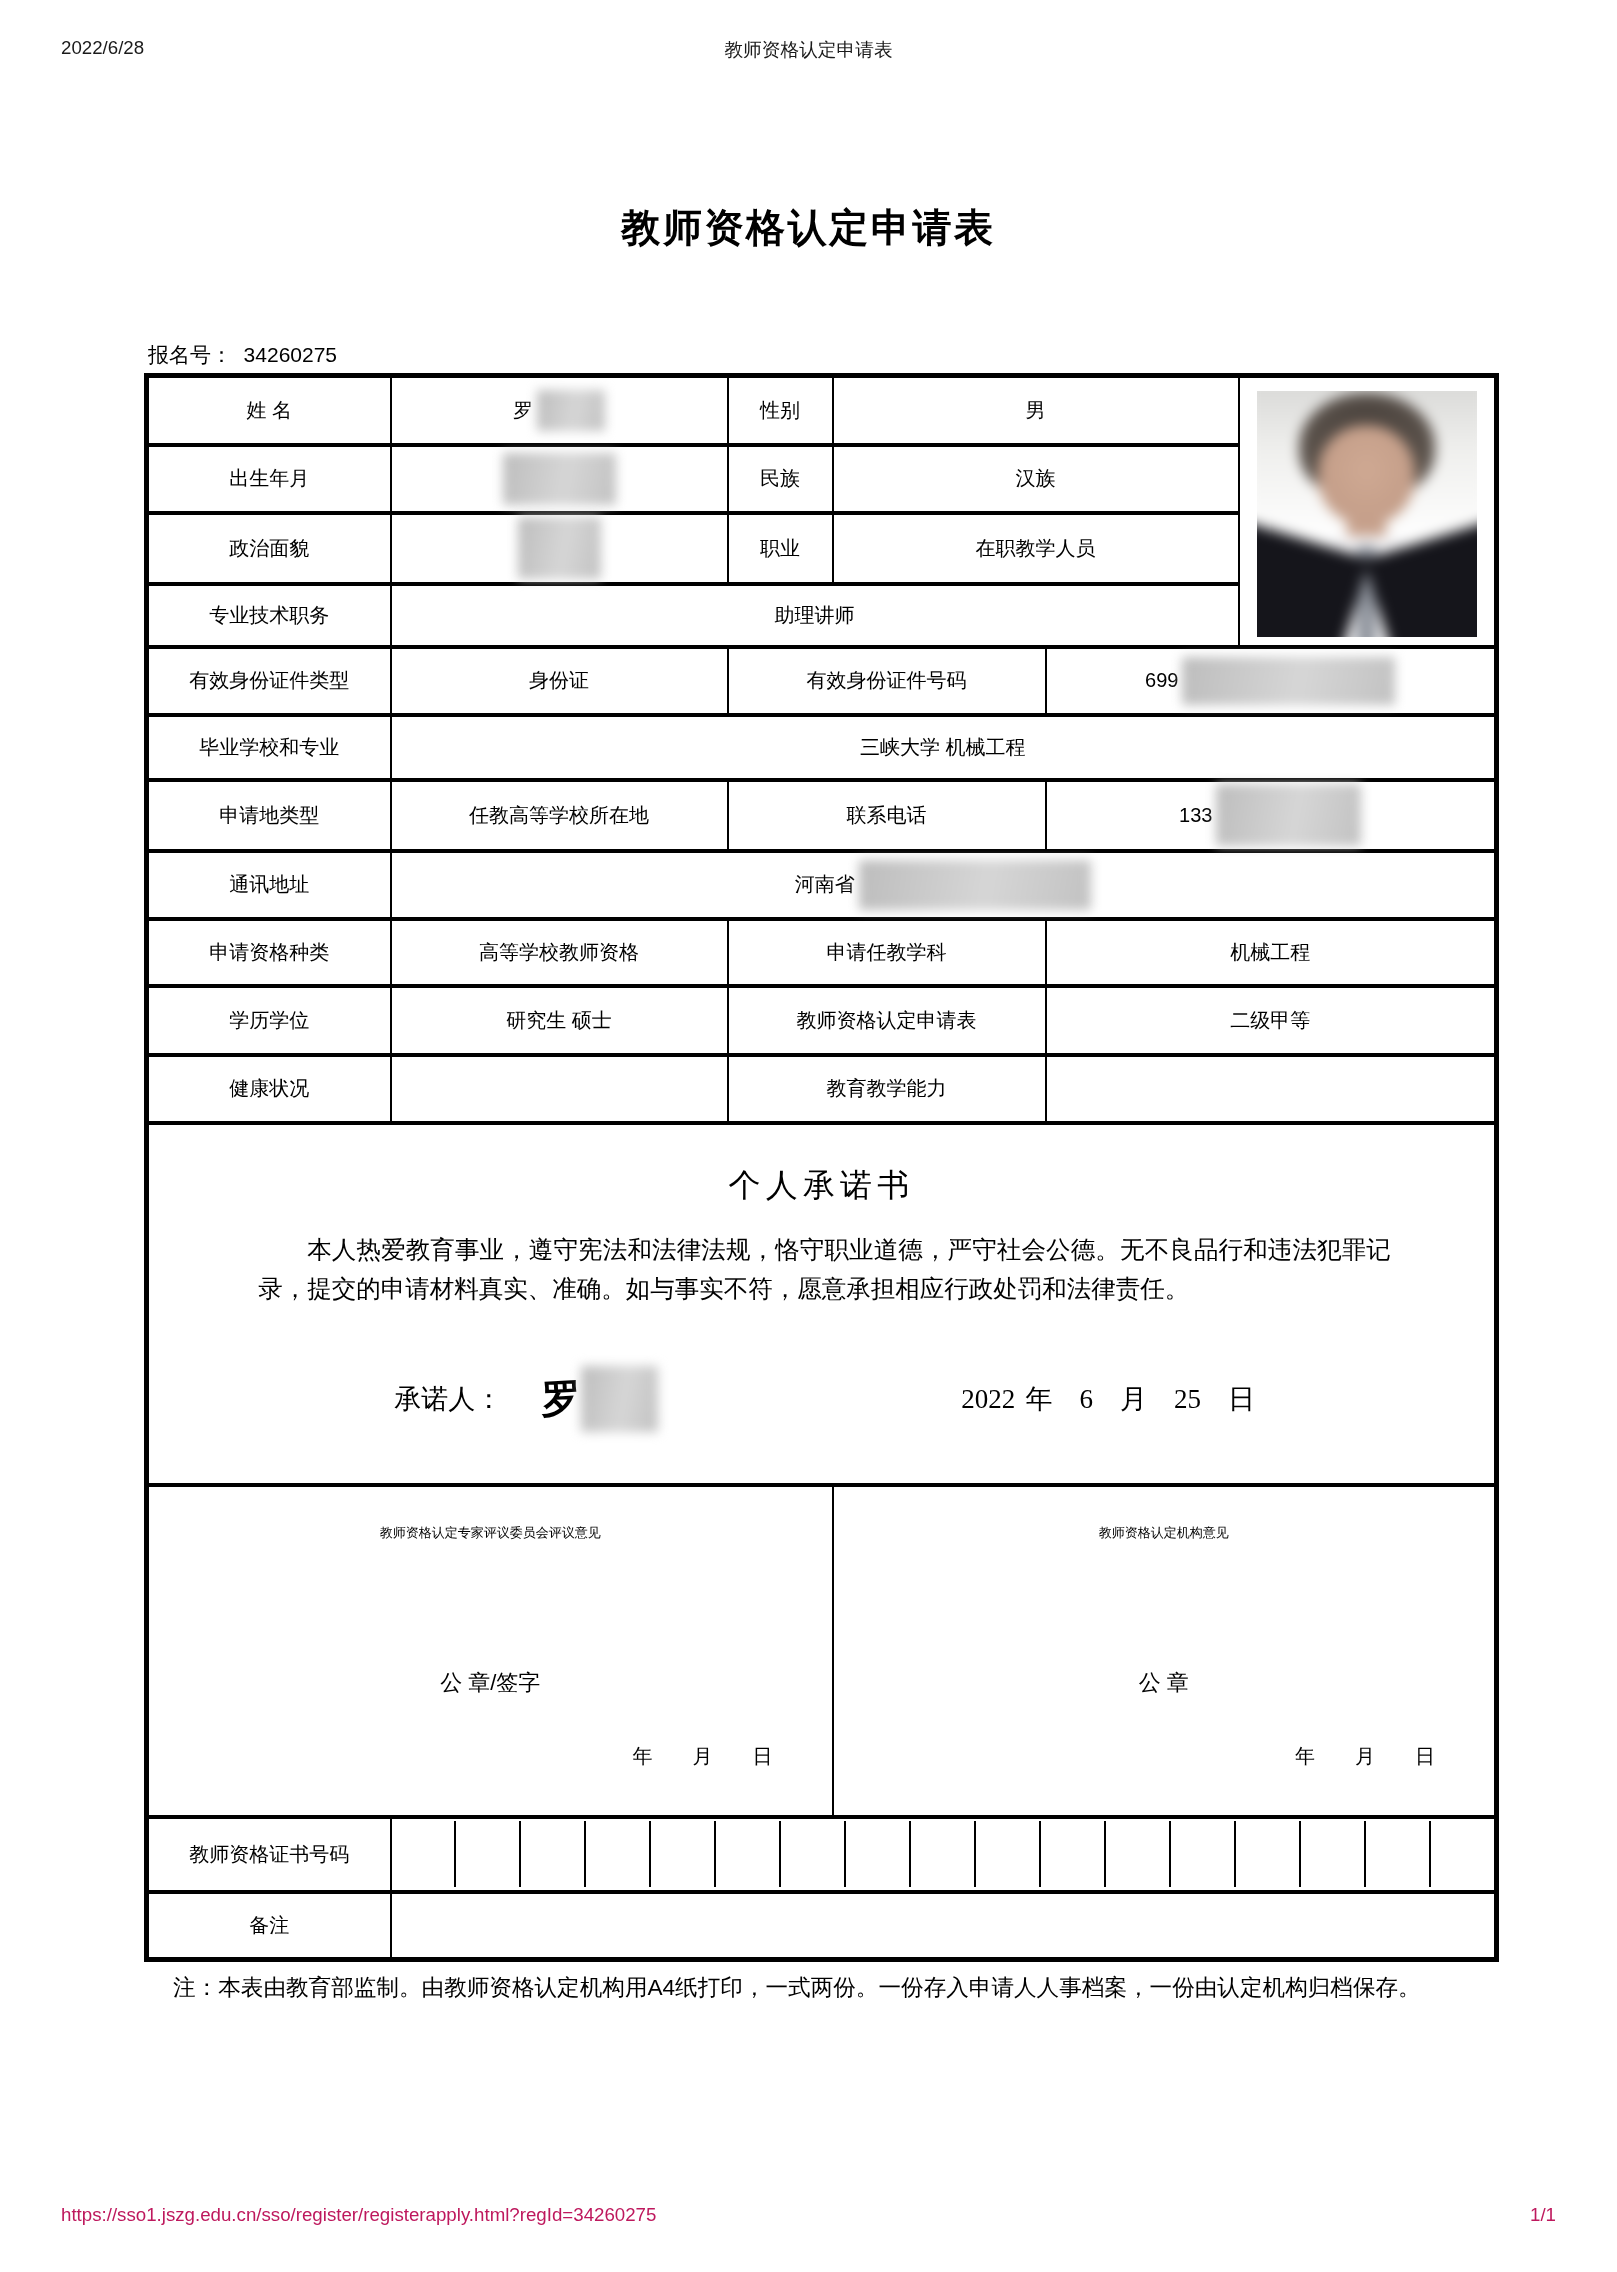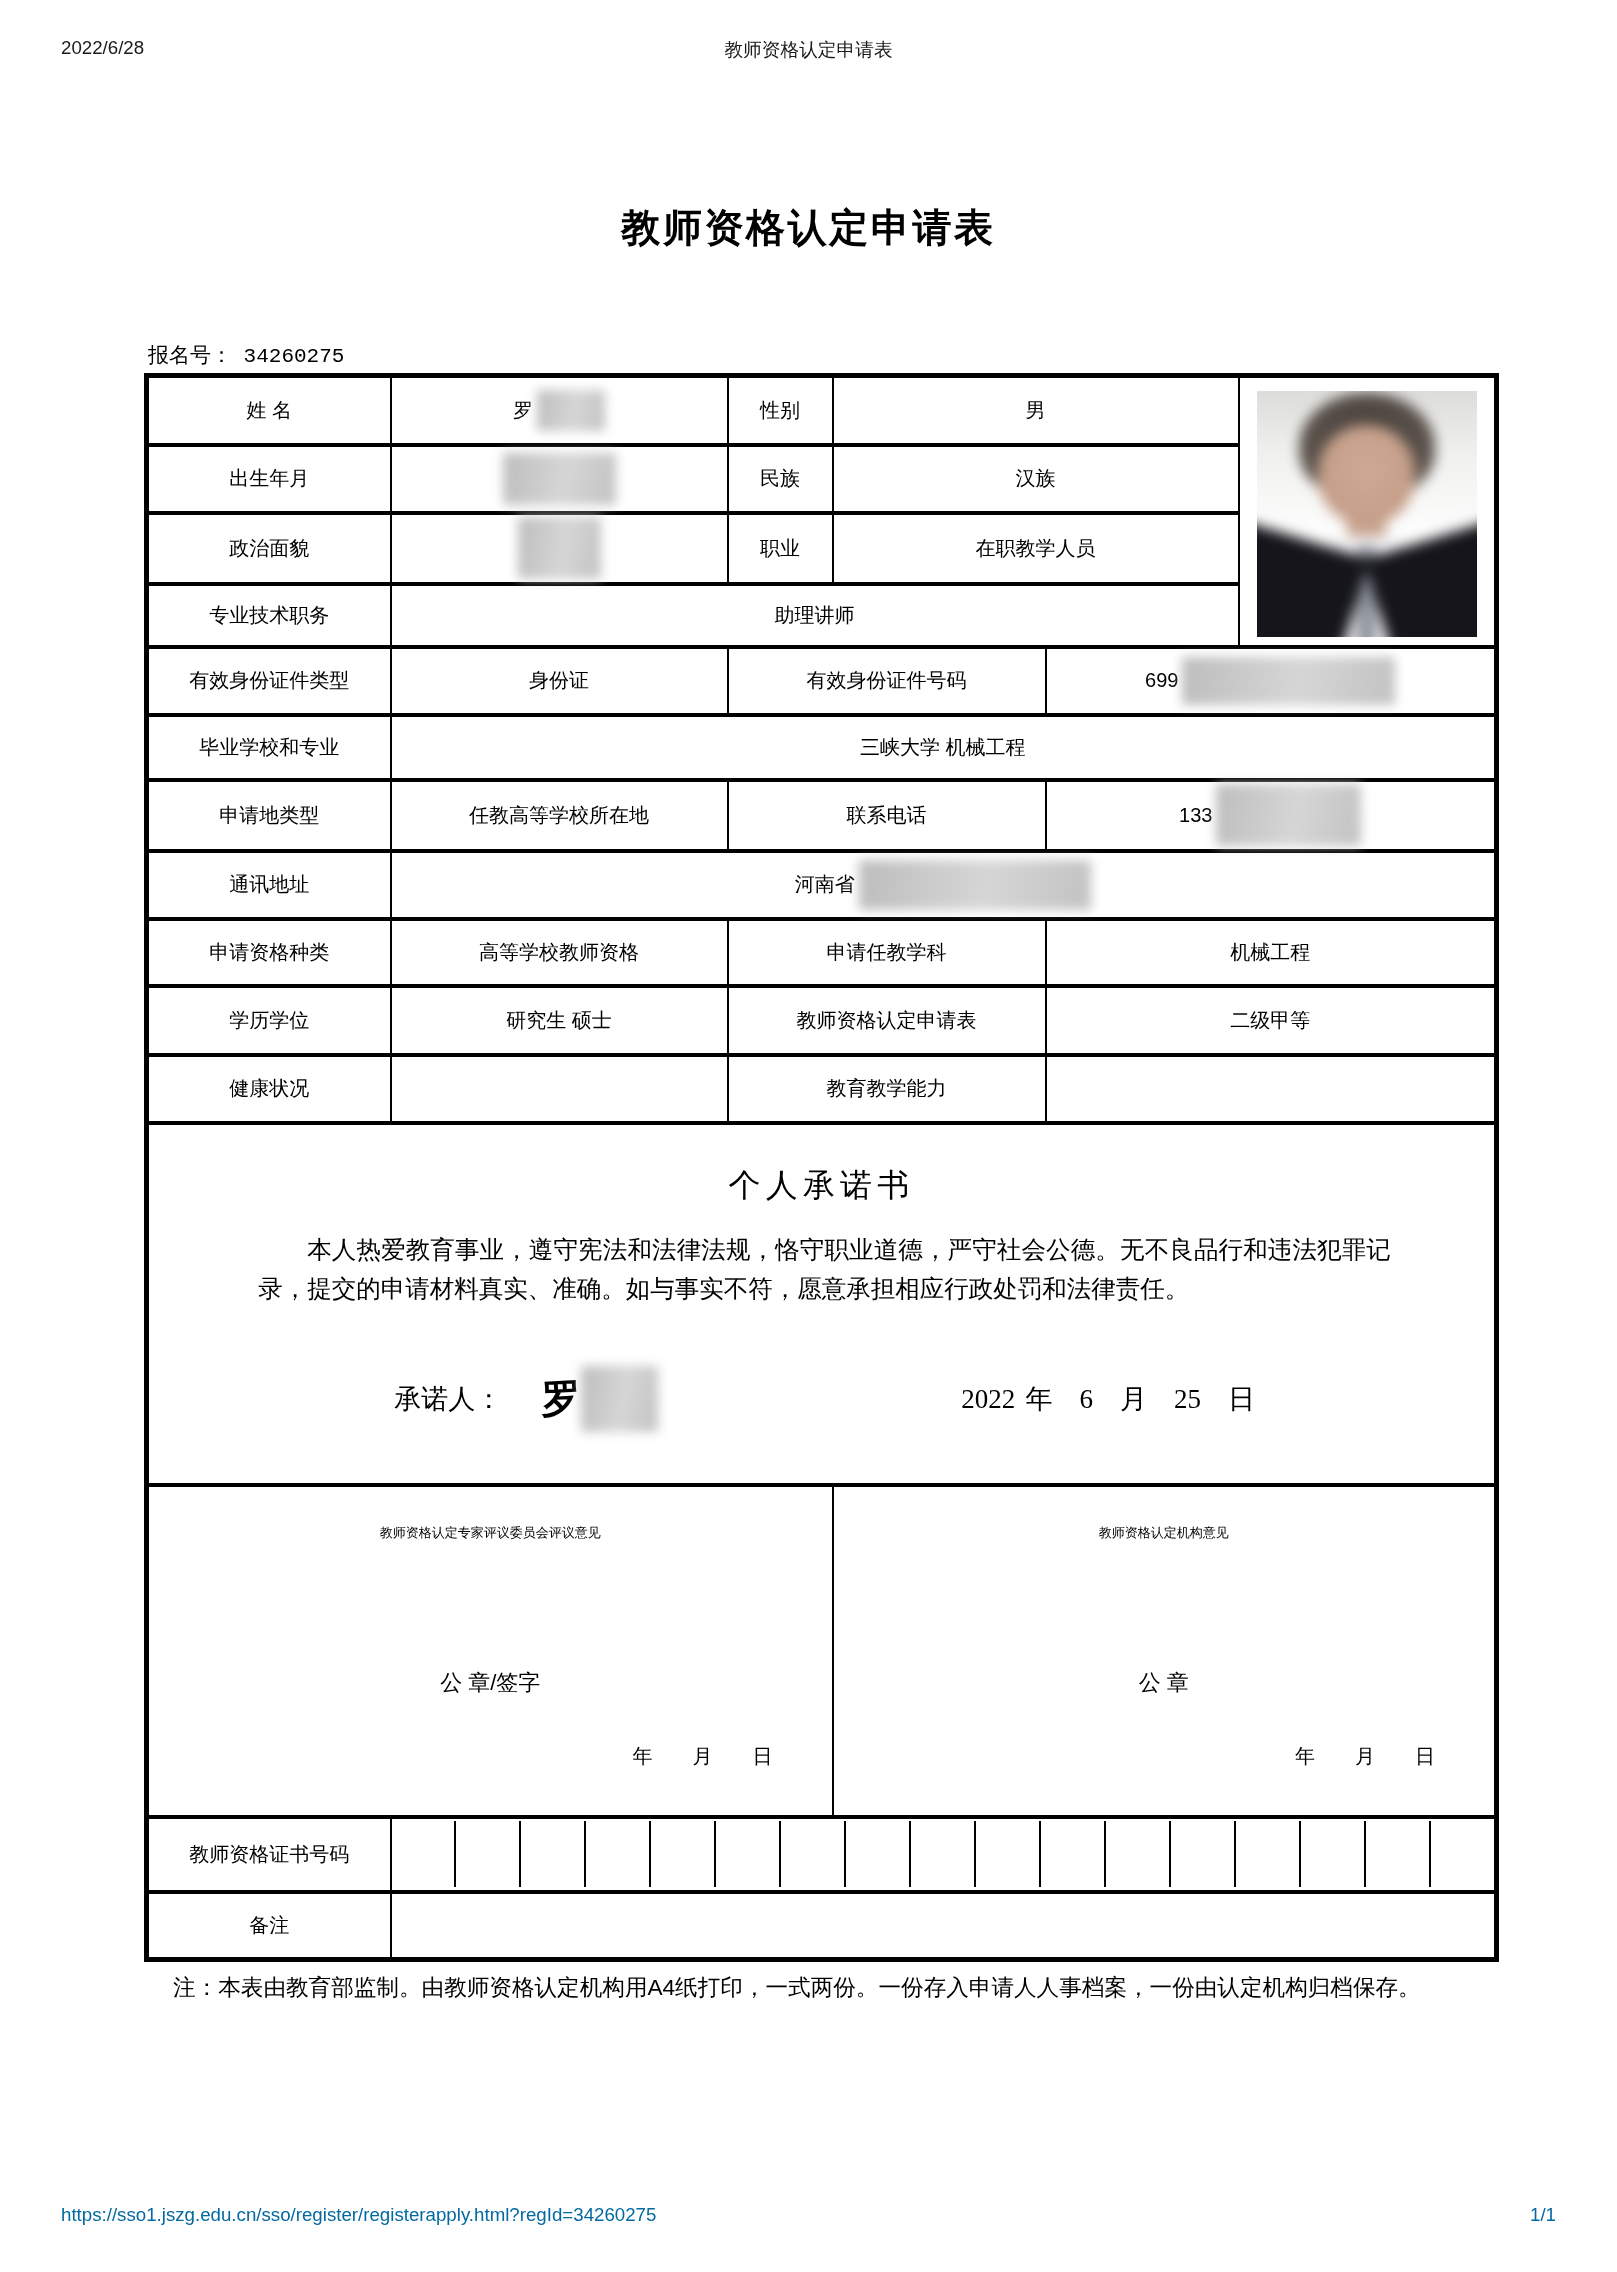--- a/index.html
+++ b/index.html
@@ -17,32 +17,31 @@
     position:absolute; left:61px; top:37px;
     font-size:18.7px; color:#1a1a1a;
   }
   .print-header-title {
     position:absolute; left:0; right:0; top:37px;
     text-align:center; font-size:18.7px; color:#1a1a1a;
   }
   .print-footer {
     position:absolute; left:61px; right:61px; top:2204px;
     display:flex; justify-content:space-between;
-    font-size:18.7px; color:#0369a1;
+    font-size:18.7px; color:#be185d;
   }
   
   .doc-title {
     position:absolute; left:0; right:0; top:201px;
     text-align:center;
     font-size:39px; font-weight:700; letter-spacing:2.6px;
   }
   .regno-line {
     position:absolute; left:148px; top:341px;
     font-size:21px;
-    font-family:Liberation Mono, monospace;
   }
   .regno-line .regno-value { margin-left:11.6px; }
   
   table.app-table {
     position:absolute; left:144px; top:373px;
     width:1351px;
     border-collapse:collapse;
     table-layout:fixed;
     font-size:20px;
   }

